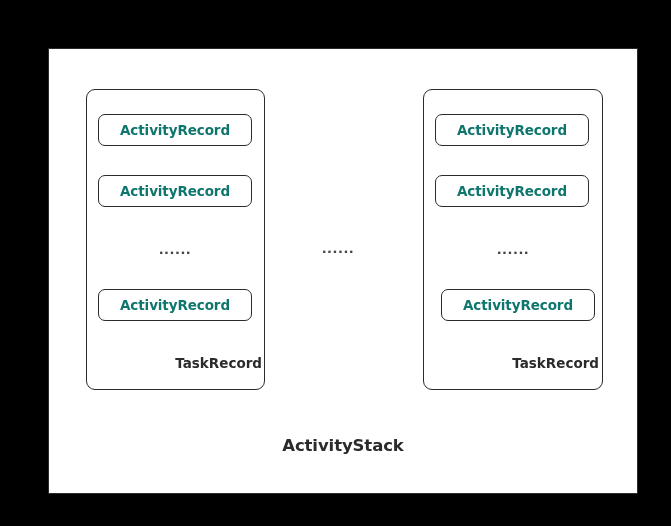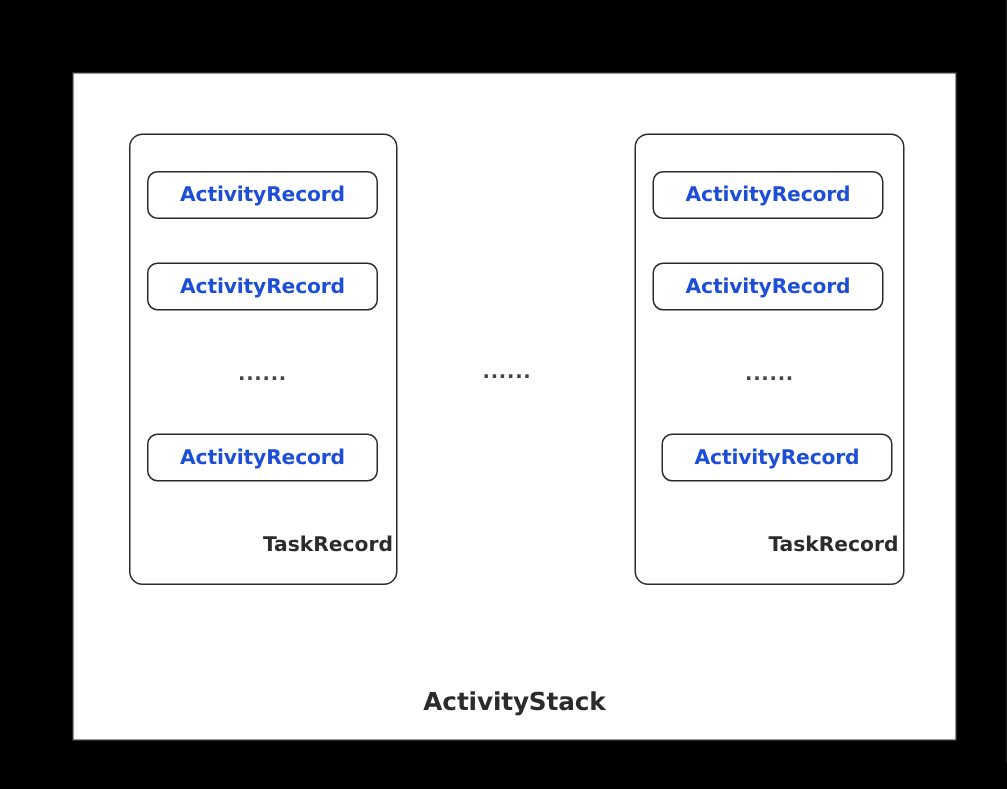--- a/index.html
+++ b/index.html
@@ -57,21 +57,21 @@
   
   .activity-record {
     position: absolute;
     background: #ffffff;
     border: 1.9px solid #2b2b2b;
     border-radius: 7px;
     box-sizing: border-box;
     display: flex;
     align-items: center;
     justify-content: center;
-    color: #1d4ed8;
+    color: #0f766e;
     font-size: 13.5px;
     font-weight: bold;
     letter-spacing: -0.1px;
     white-space: nowrap;
   }
 
   
   .al1 { left: 98px;  top: 114px; width: 154px; height: 32px; }
   .al2 { left: 98px;  top: 175px; width: 154px; height: 32px; }
   .al3 { left: 98px;  top: 289px; width: 154px; height: 32px; }
@@ -104,21 +104,21 @@
     text-align: right;
     white-space: nowrap;
   }
   .tl-left  { left: 90px;  top: 355px; width: 172px; }
   .tl-right { left: 427px; top: 355px; width: 172px; }
 
   
   .stack-title {
     position: absolute;
     left: 48px;
-    top: 458px;
+    top: 436px;
     width: 590px;
     text-align: center;
     color: #2b2b2b;
     font-size: 16.5px;
     font-weight: bold;
     letter-spacing: -0.1px;
     white-space: nowrap;
   }
 </style>
 </head>

